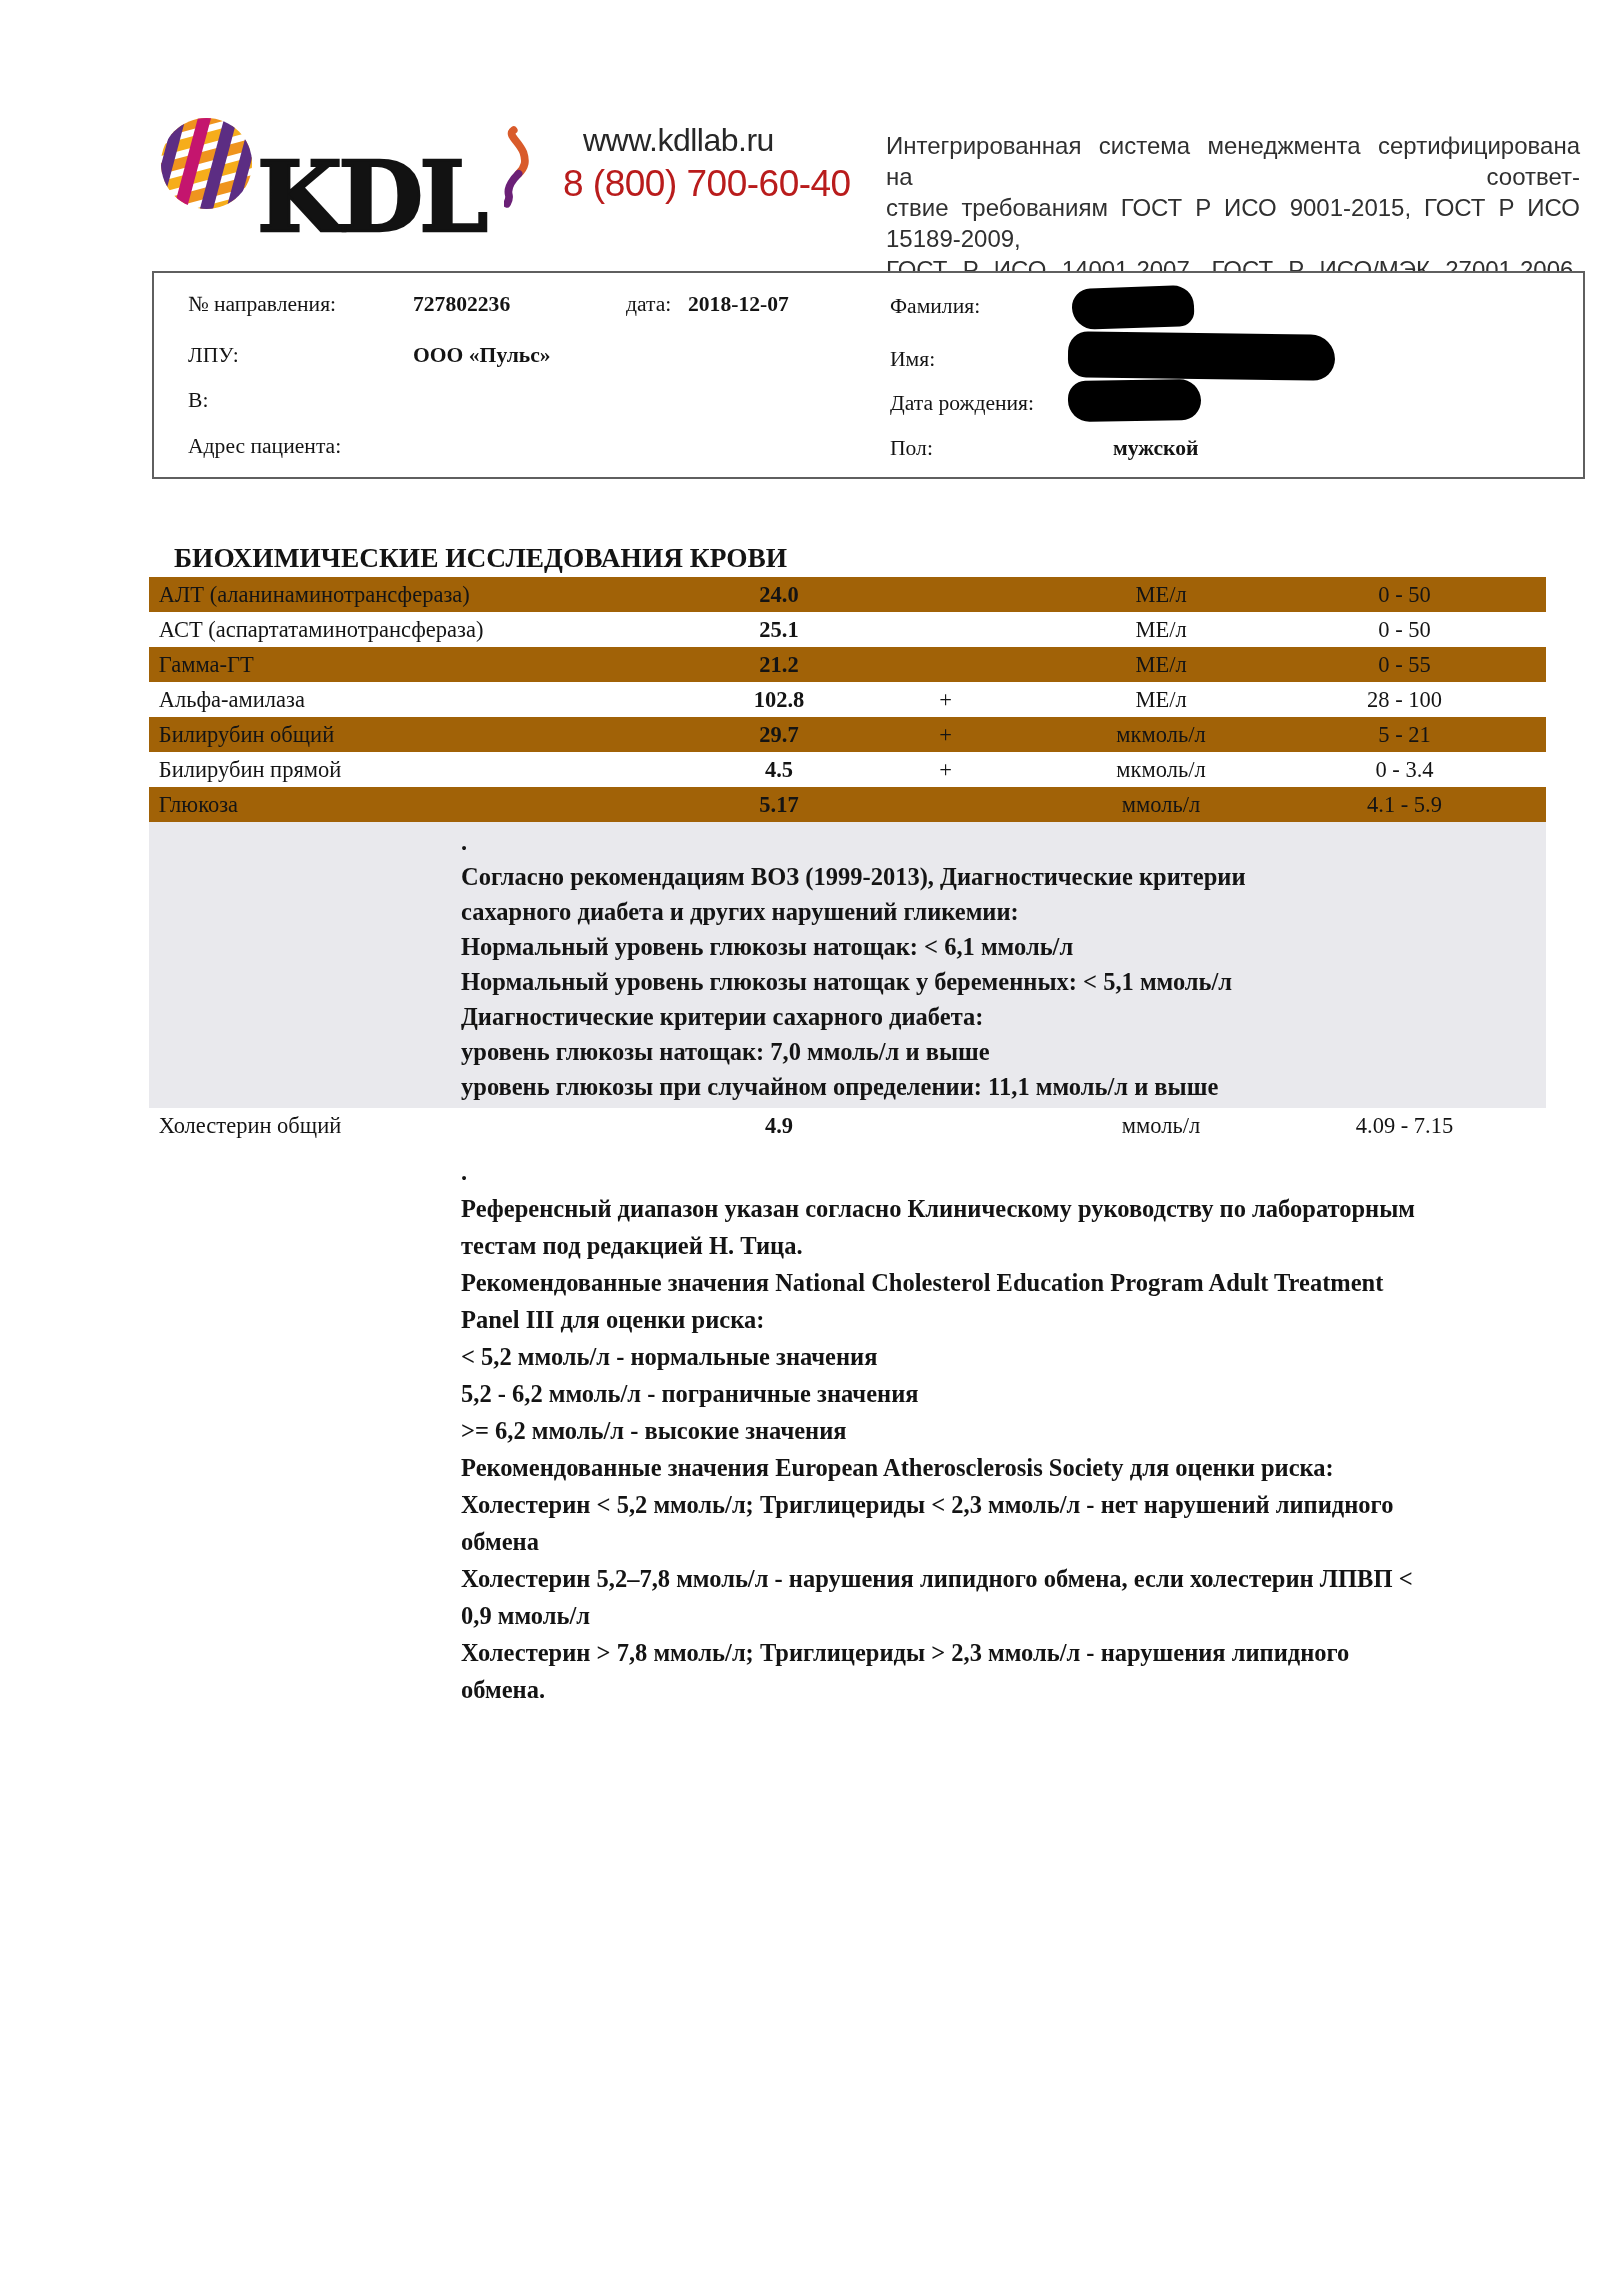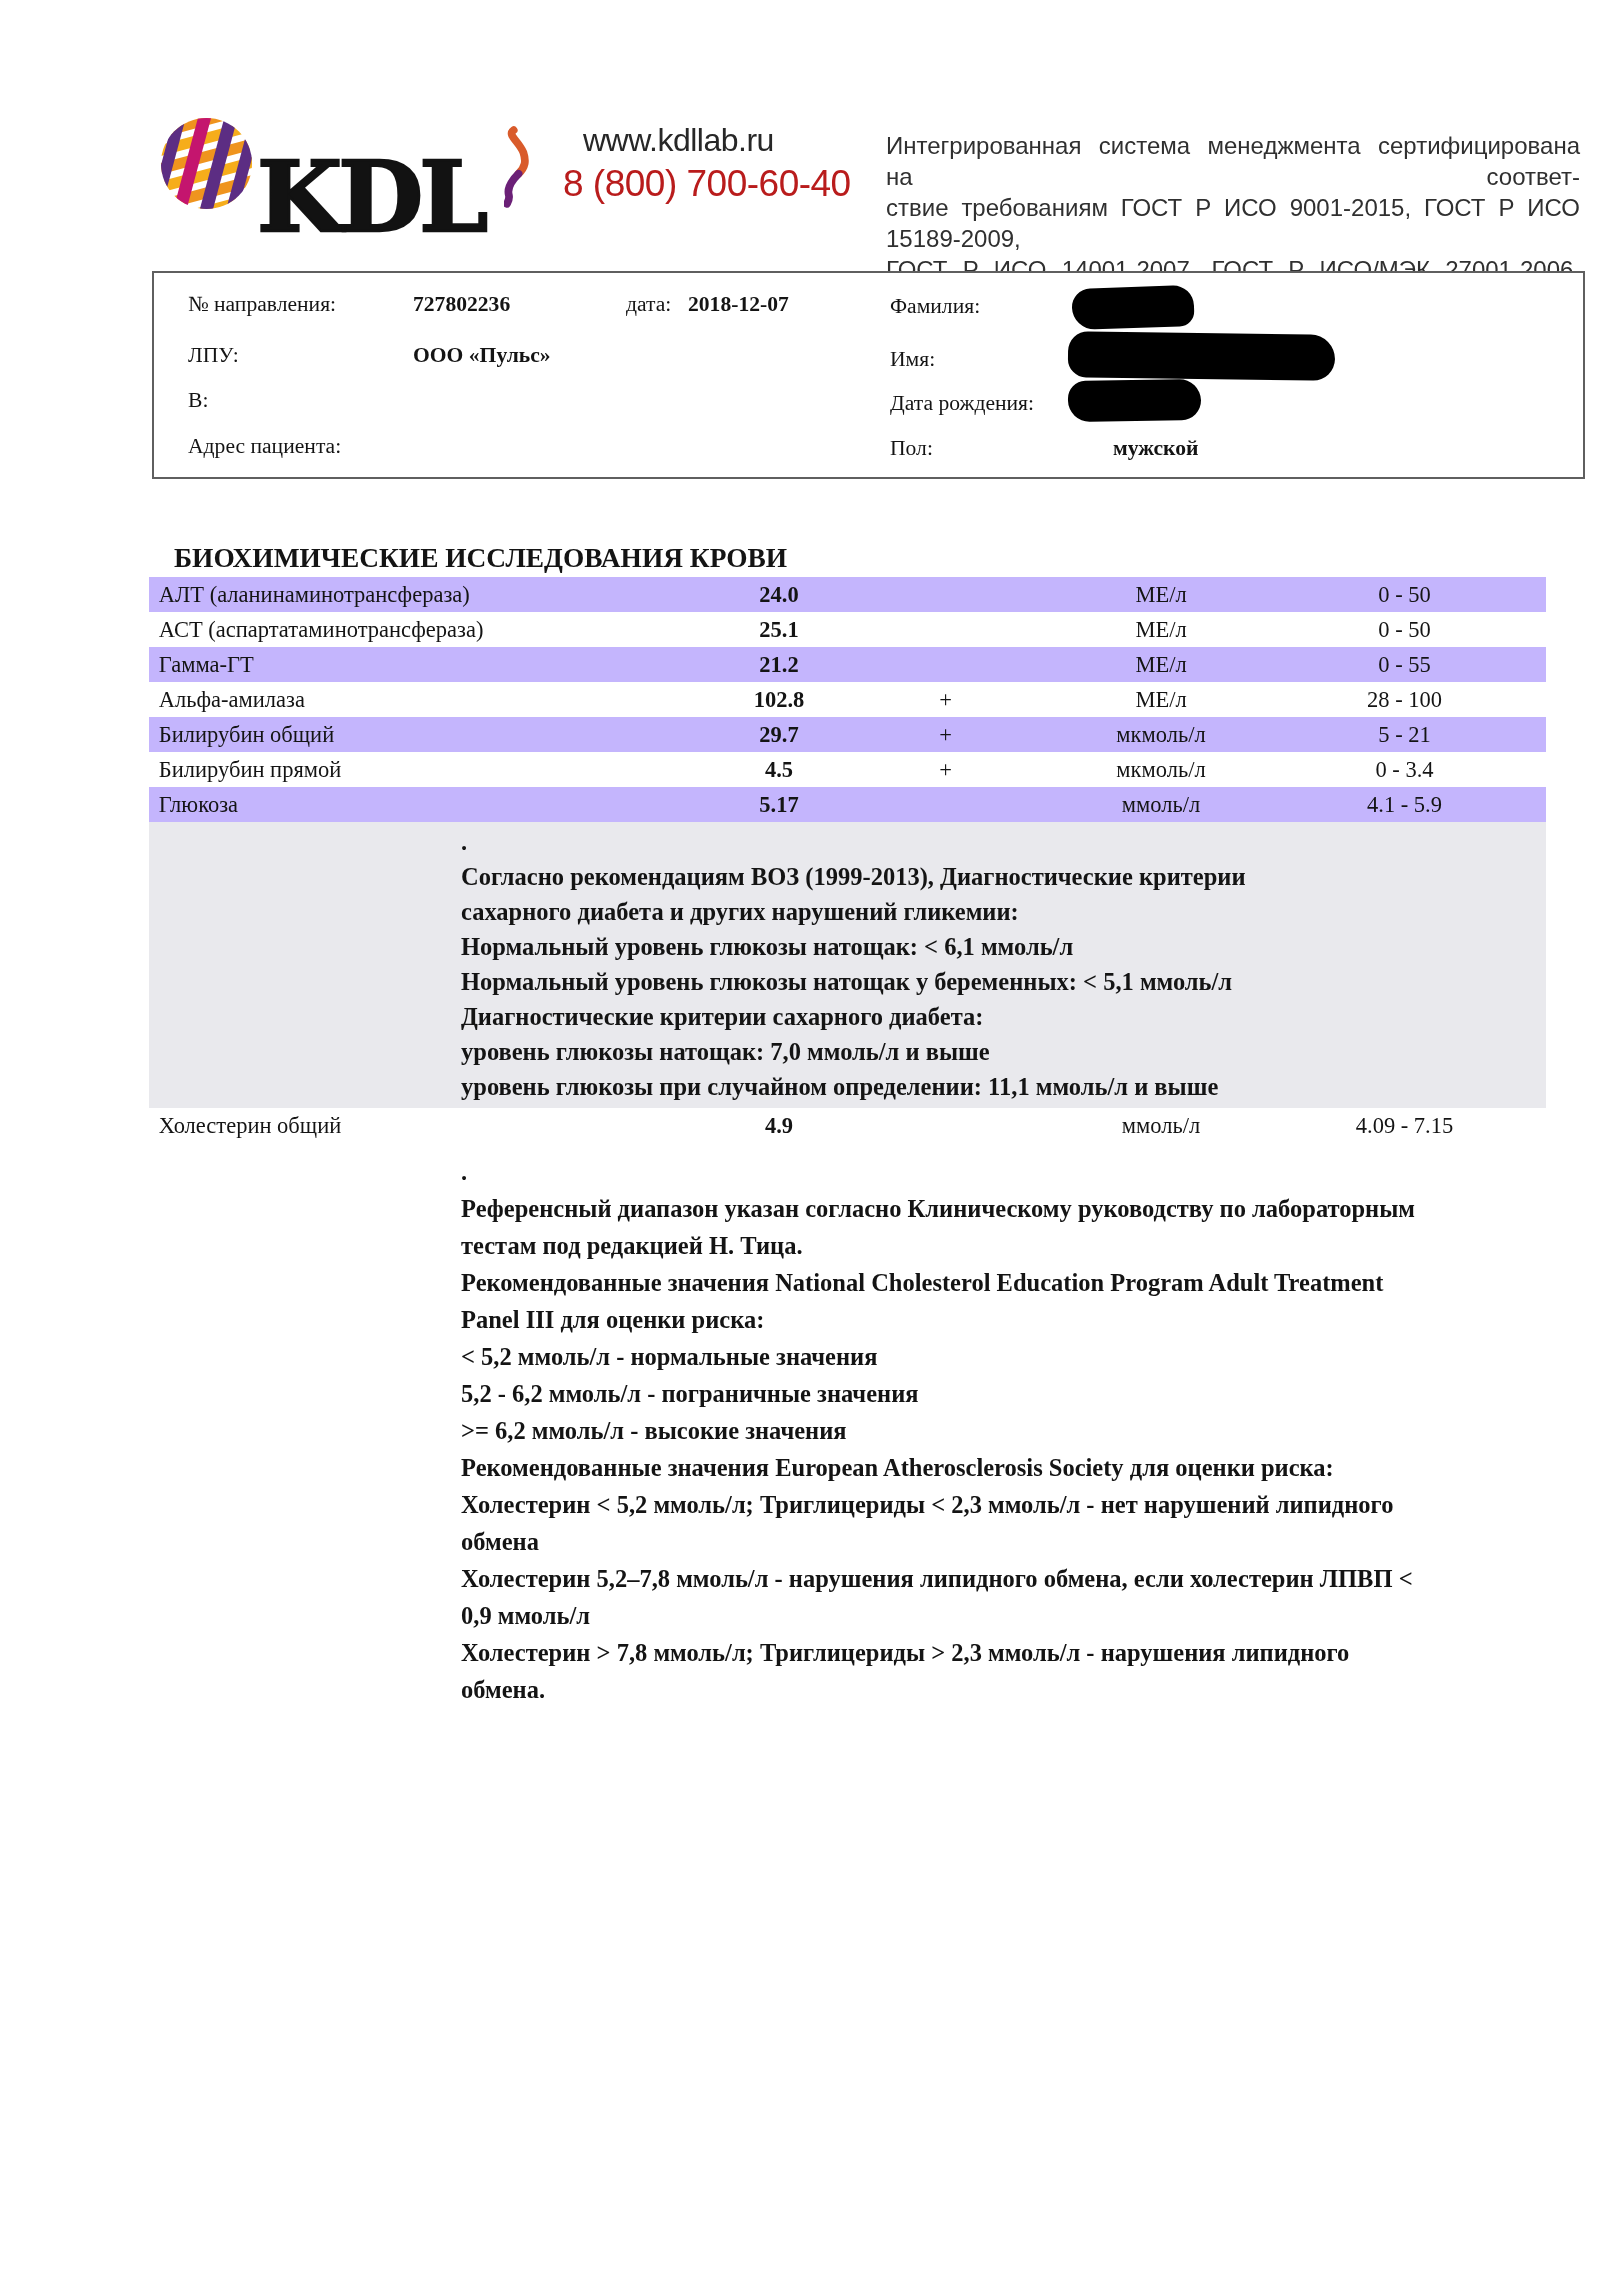--- a/index.html
+++ b/index.html
@@ -69,21 +69,21 @@
     background:#d2d2d2;
     border-top:3.9px solid #000;border-bottom:2.9px solid #101010;
     font-weight:bold;line-height:32px;
   }
   .hc{text-align:center;white-space:nowrap;}
   [data-name="section-title"]{
     margin-top:32px;margin-left:25px;
     font-size:27.4px;font-weight:bold;line-height:37px;white-space:nowrap;
   }
   .trow{height:35px;line-height:35px;}
-  .trow.shade{background:#c4b5fd;}
+  .trow.shade{background:#a16207;}
   .cell-name{padding-left:9.8px;white-space:nowrap;}
   .cell-result{text-align:center;font-weight:bold;}
   .cell-flag{text-align:center;}
   .cell-unit{text-align:center;white-space:nowrap;}
   .cell-normal{text-align:center;white-space:nowrap;}
 
   .comment{padding-left:312px;font-weight:bold;}
   [data-name="glucose-comment"]{
     background:#e9e9ed;height:286px;box-sizing:border-box;
     padding-top:2px;line-height:35px;font-size:24.5px;

